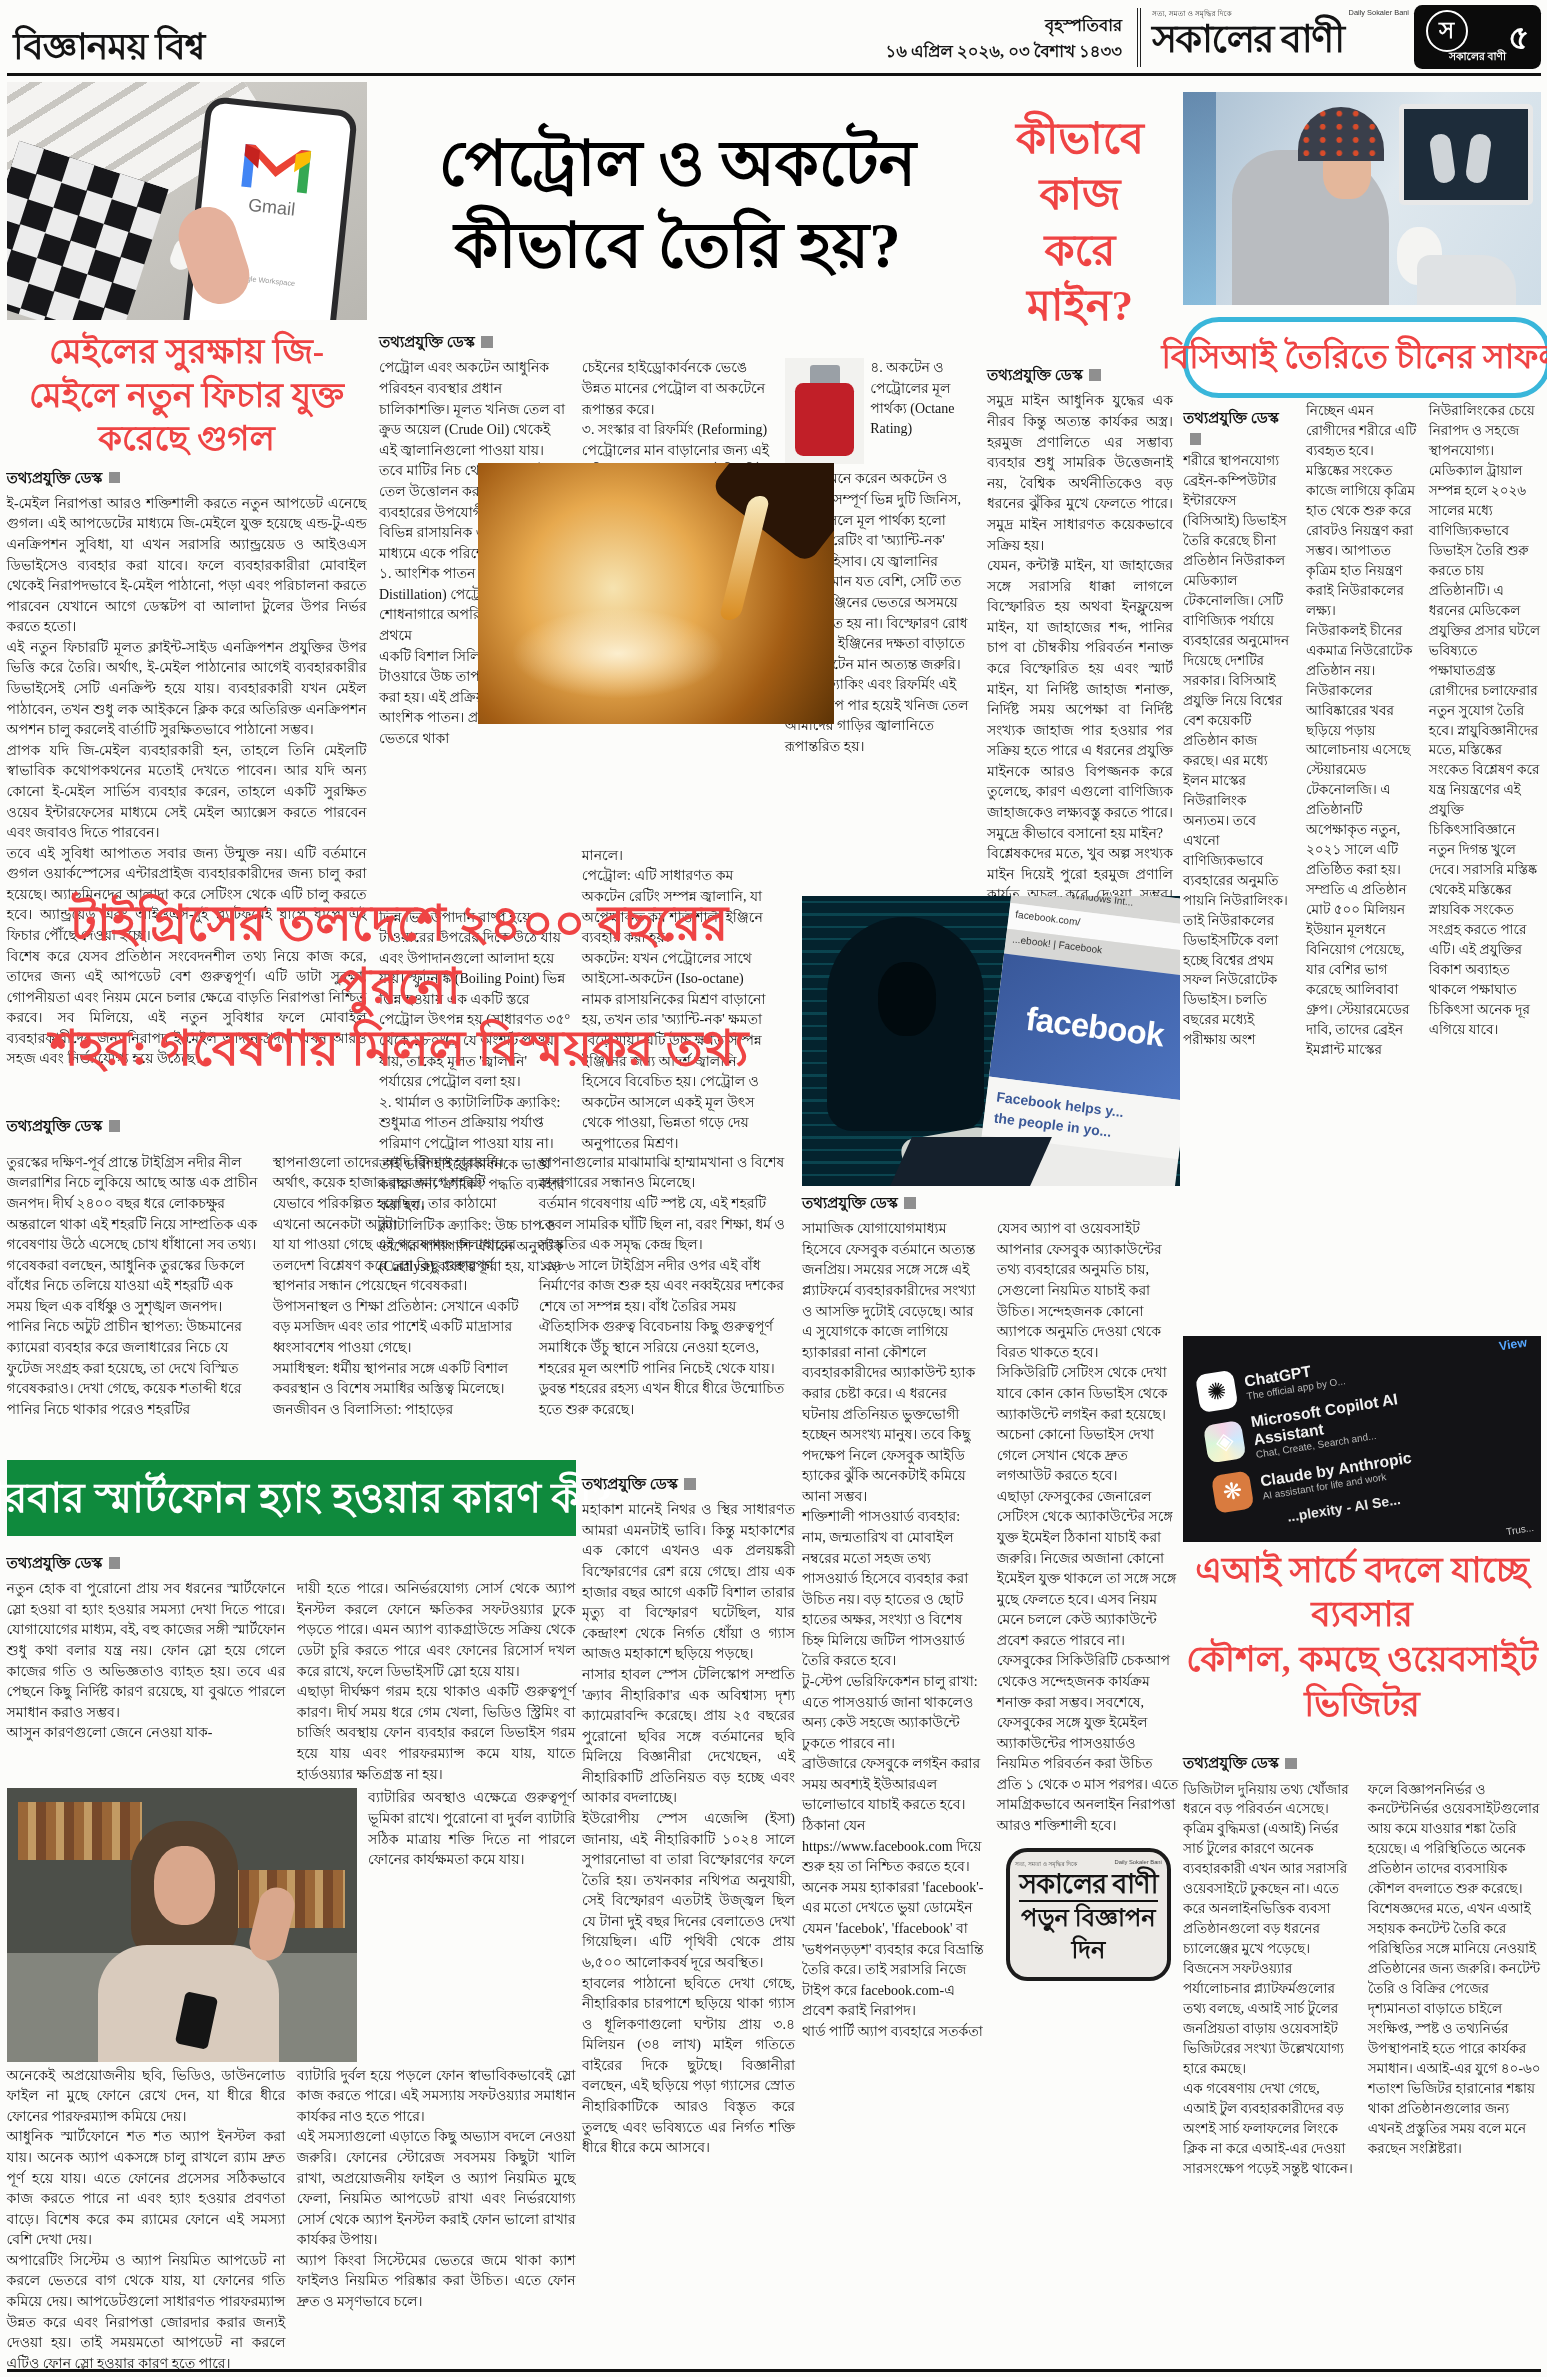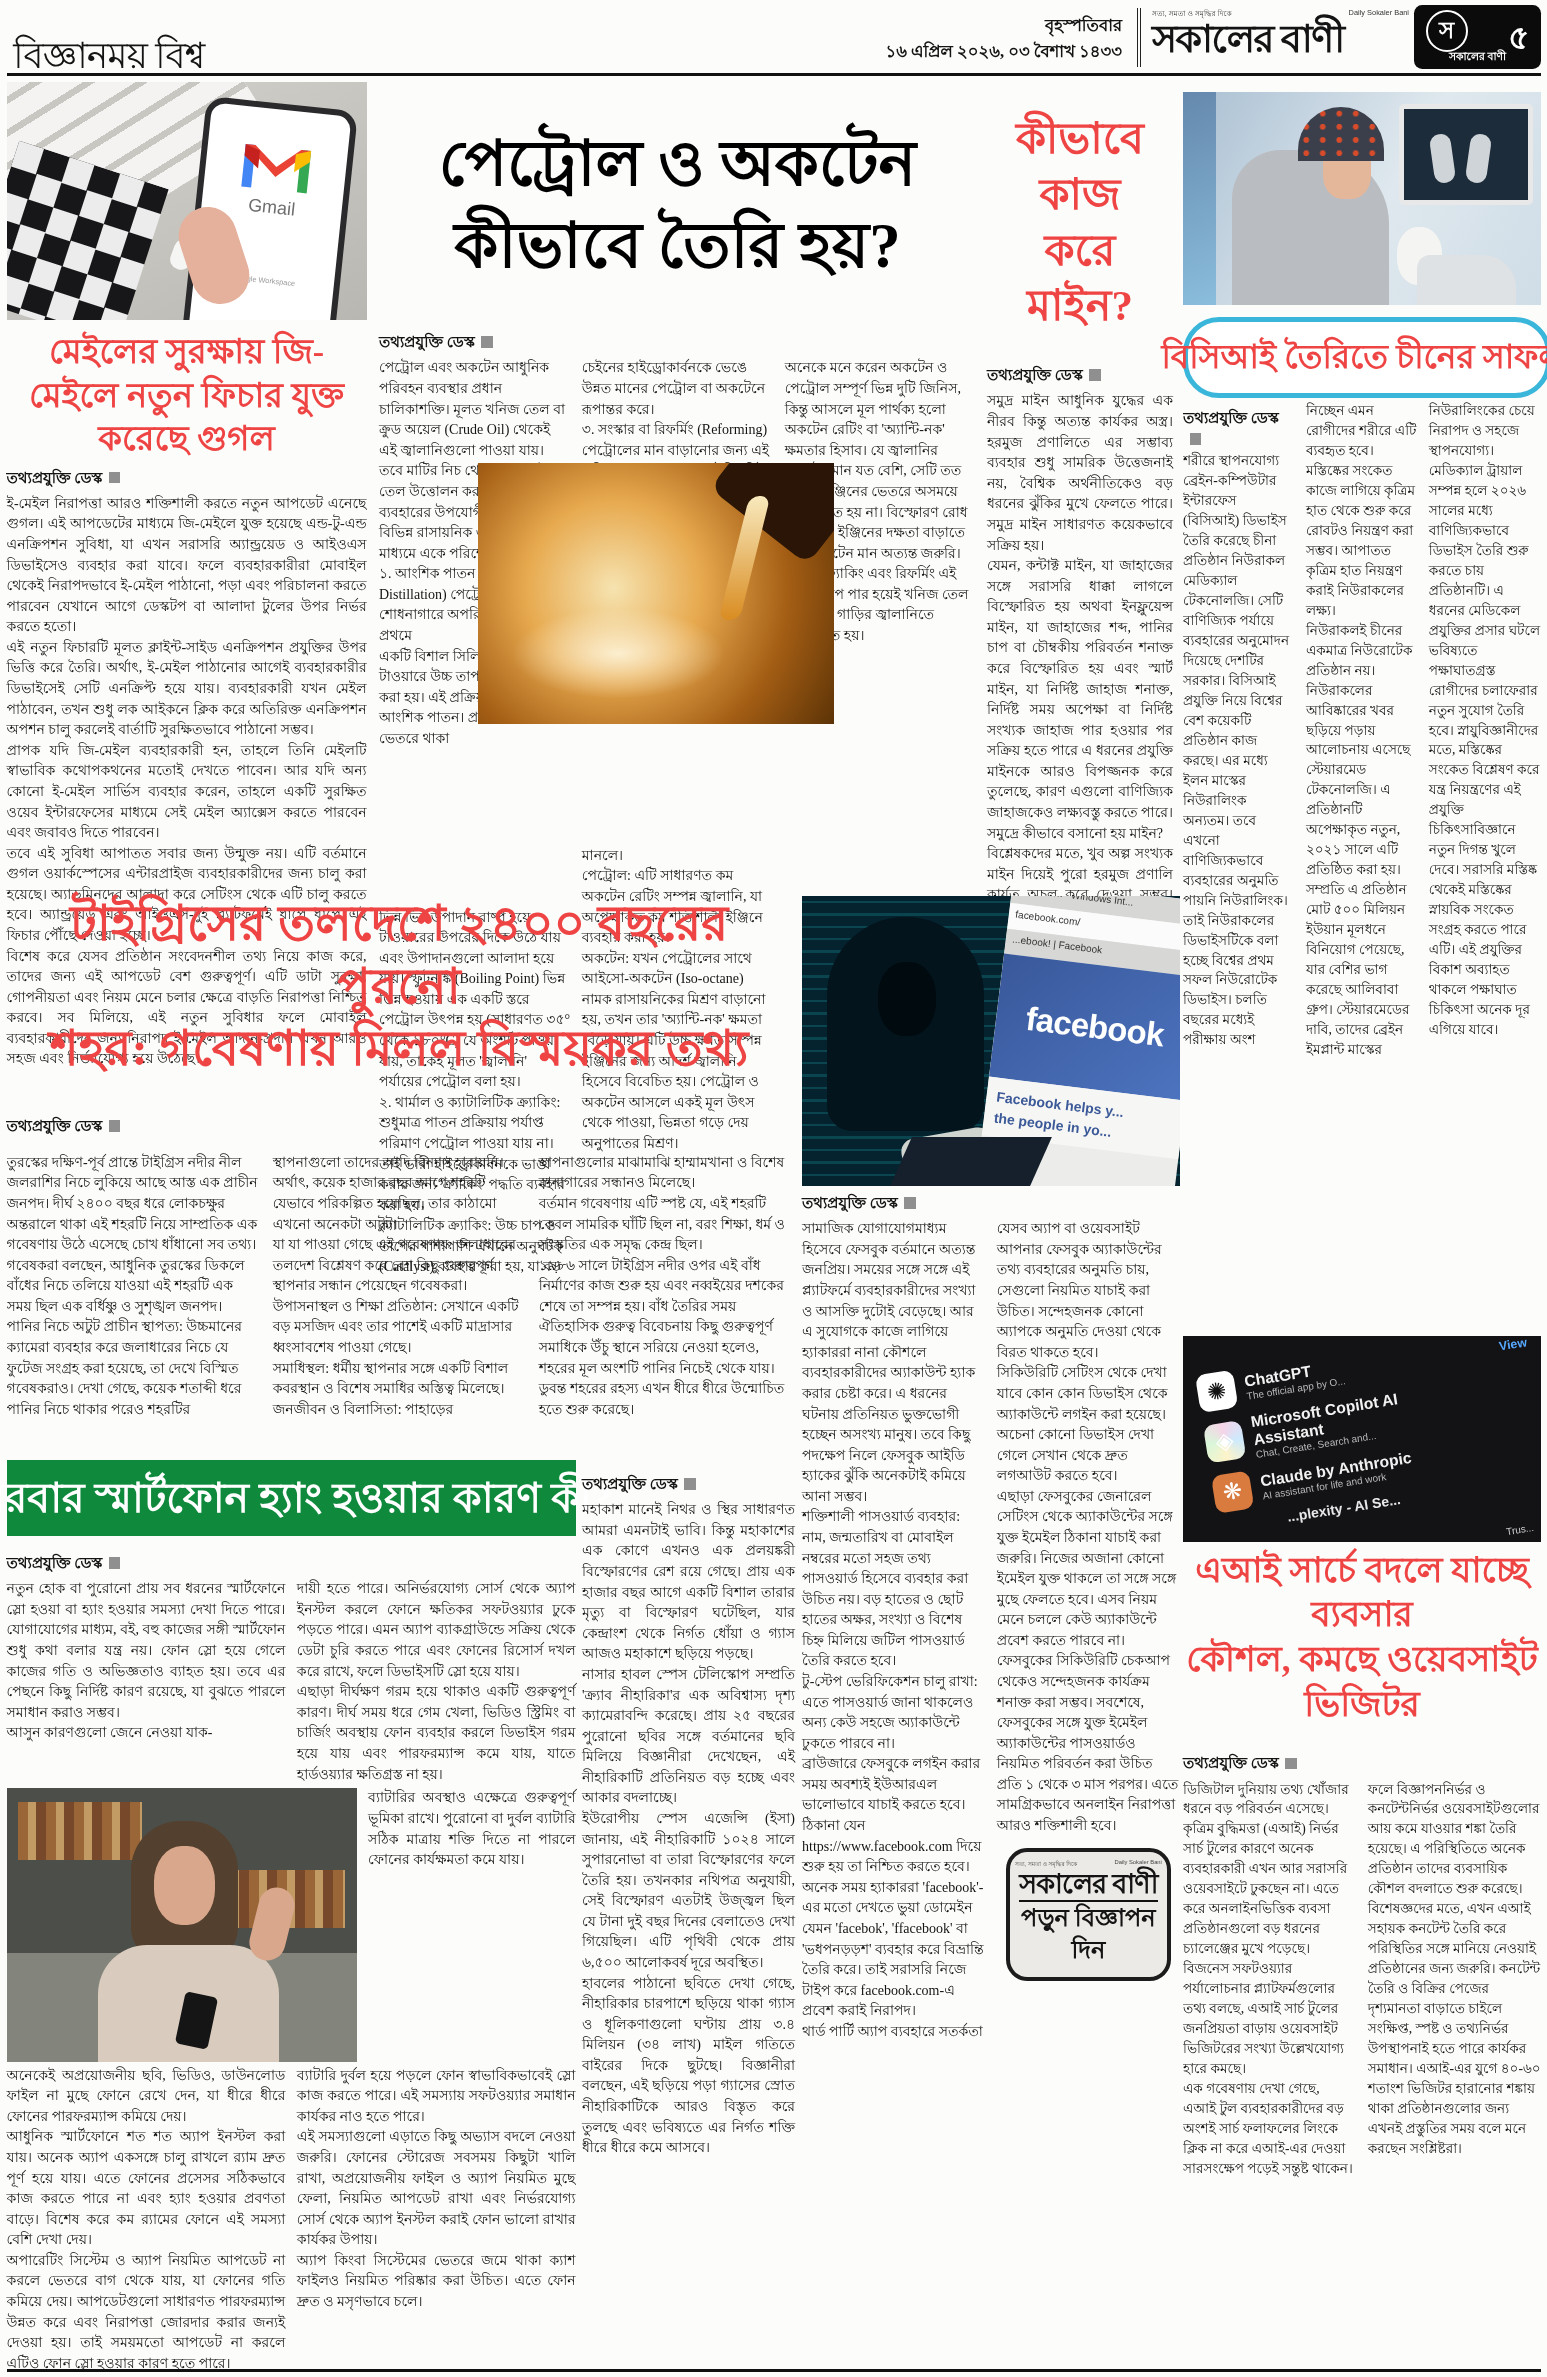--- a/index.html
+++ b/index.html
@@ -1,20 +1,20 @@
 <!DOCTYPE html>
 <html style="font-size:13.2px"><head>
 <meta charset="utf-8">
 <style>
   html,body{margin:0;padding:0;background:#888;}
   .page{position:relative;width:1548px;height:2377px;background:#fcfcfa;margin:0 auto;
         font-family:"Liberation Serif","DejaVu Serif",serif;color:#141414;overflow:hidden;}
   .abs{position:absolute;}
   
-  .section-title{left:13.2px;top:28px;font-size:36px;font-weight:400;letter-spacing:-0.8px;}
+  .section-title{left:13.2px;top:19px;font-size:36px;font-weight:700;letter-spacing:-0.8px;}
   .date-block{left:701px;top:13.2px;width:421px;text-align:right;font-size:16.5px;font-weight:700;line-height:1.55;}
   .hdr-divider{left:1137px;top:8.2px;height:59px;width:1.6px;border-left:1.6px solid #222;border-right:1.6px solid #222;}
   .masthead-wrap{left:1152px;top:8.2px;width:257px;}
   .masthead-tiny{display:flex;justify-content:space-between;font-size:7.4px;color:#333;font-family:"Liberation Sans",sans-serif;}
   .masthead{font-size:38px;font-weight:900;letter-spacing:-1.6px;line-height:1.05;white-space:nowrap;}
   .logo-box{left:1414px;top:5px;width:127px;height:64px;background:#0b0b0b;border-radius:8.2px;color:#fff;}
   .logo-circle{position:absolute;left:11.5px;top:5px;width:38px;height:38px;border:2.5px solid #fff;border-radius:50%;
                display:flex;align-items:center;justify-content:center;font-size:23px;font-weight:800;}
   .logo-pagenum{position:absolute;right:11.5px;top:6.6px;font-size:33px;font-weight:800;}
   .logo-caption{position:absolute;left:0;right:0;bottom:2.5px;text-align:center;font-size:10.7px;font-weight:700;}
@@ -216,20 +216,30 @@
       </div>
       <div class="col">
         <span class="body">চেইনের হাইড্রোকার্বনকে ভেঙে উন্নত মানের পেট্রোল বা অকটেনে রূপান্তর করে।
 ৩. সংস্কার বা রিফর্মিং (Reforming) পেট্রোলের মান বাড়ানোর জন্য এই প্রক্রিয়া অত্যন্ত গুরুত্বপূর্ণ। রিফর্মিং প্রক্রিয়ায় নিম্নমানের হাইড্রোকার্বন অণুর গঠন পরিবর্তন করে উচ্চ অকটেন সমৃদ্ধ অণুতে রূপান্তর করা হয়, আর ফল জ্বালানির কার্যক্ষমতা বৃদ্ধি পায়।</span>
         <div class="petrol-spacer"></div>
         <span class="body">মানলে।
 পেট্রোল: এটি সাধারণত কম অকটেন রেটিং সম্পন্ন জ্বালানি, যা অপেক্ষাকৃত কম শক্তিশালী ইঞ্জিনে ব্যবহার করা হয়।
 অকটেন: যখন পেট্রোলের সাথে আইসো-অকটেন (Iso-octane) নামক রাসায়নিকের মিশ্রণ বাড়ানো হয়, তখন তার 'অ্যান্টি-নক' ক্ষমতা বেড়ে যায়। এটি উচ্চ ক্ষমতাসম্পন্ন ইঞ্জিনের জন্য আদর্শ জ্বালানি হিসেবে বিবেচিত হয়। পেট্রোল ও অকটেন আসলে একই মূল উৎস থেকে পাওয়া, ভিন্নতা গড়ে দেয় অনুপাতের মিশ্রণ।</span>
       </div>
       <div class="col">
+        <div class="red-row">
+          <div class="red-can">
+            <div class="red-can-cap"></div>
+            <div class="red-can-body"></div>
+          </div>
+          <span class="octane-head">৪. অকটেন ও
+পেট্রোলের মূল
+পার্থক্য (Octane
+Rating)</span>
+        </div>
         <span class="body">অনেকে মনে করেন অকটেন ও পেট্রোল সম্পূর্ণ ভিন্ন দুটি জিনিস, কিন্তু আসলে মূল পার্থক্য হলো অকটেন রেটিং বা 'অ্যান্টি-নক' ক্ষমতার হিসাব। যে জ্বালানির অকটেন মান যত বেশি, সেটি তত সহজে ইঞ্জিনের ভেতরে অসময়ে বিস্ফোরিত হয় না। বিস্ফোরণ রোধ করা এবং ইঞ্জিনের দক্ষতা বাড়াতে উচ্চ অকটেন মান অত্যন্ত জরুরি। পাতন, ক্র্যাকিং এবং রিফর্মিং এই তিনটি ধাপ পার হয়েই খনিজ তেল আমাদের গাড়ির জ্বালানিতে রূপান্তরিত হয়।</span>
       </div>
     </div>
     <div class="photo-oil">
       <div class="oil-bottle"></div>
       <div class="oil-stream"></div>
       <div class="oil-foam"></div>
     </div>
   </section>
 

